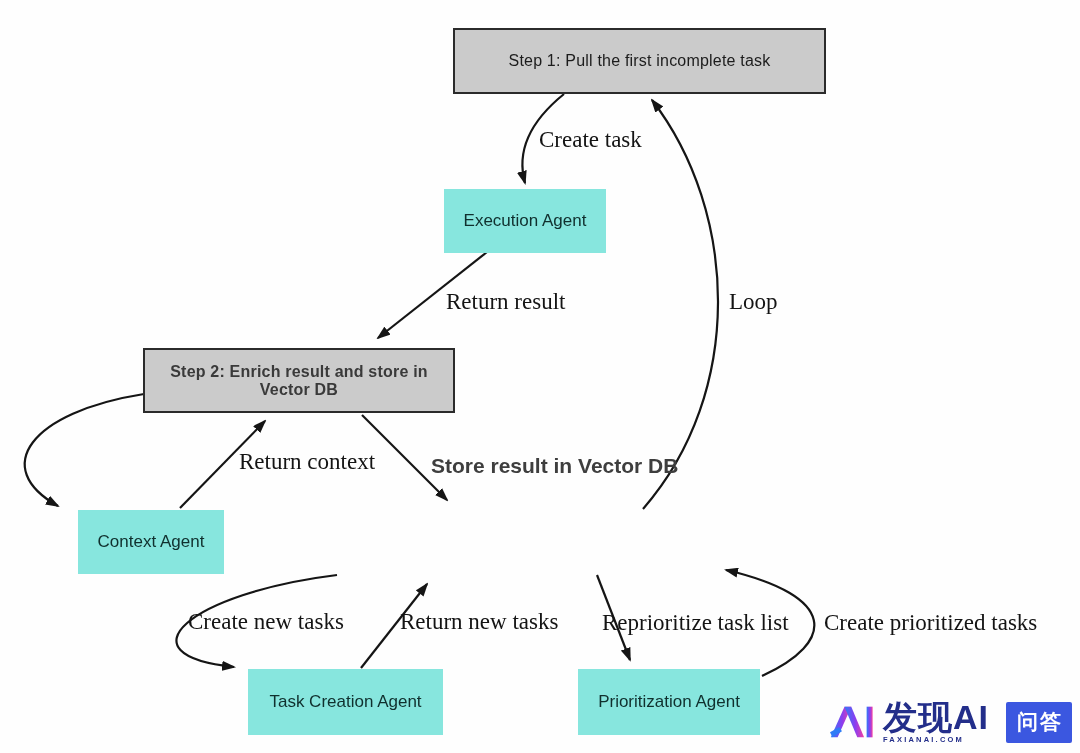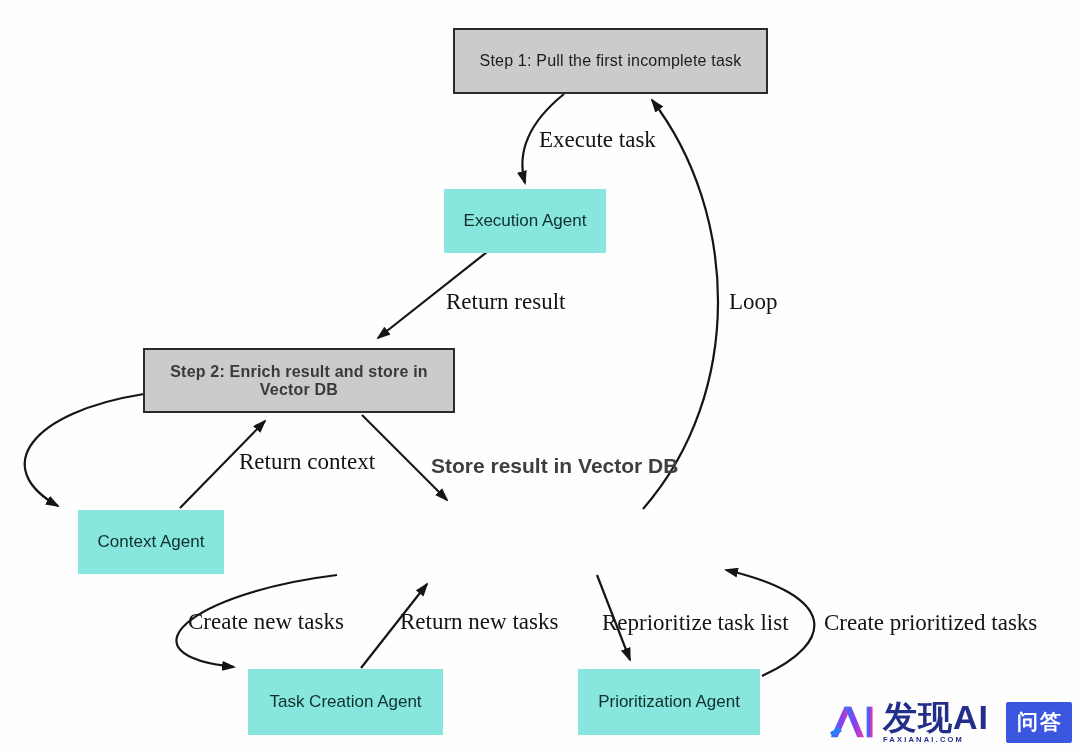--- a/index.html
+++ b/index.html
@@ -78,34 +78,34 @@
       <path d="M 180 508 L 265 421" marker-end="url(#arrow)"></path>
       <path d="M 362 415 L 447 500" marker-end="url(#arrow)"></path>
       <path d="M 643 509 C 745 392, 738 212, 652 100" marker-end="url(#arrow)"></path>
       <path d="M 337 575 C 190 593, 118 655, 234 667" marker-end="url(#arrow)"></path>
       <path d="M 361 668 L 427 584" marker-end="url(#arrow)"></path>
       <path d="M 597 575 L 630 660" marker-end="url(#arrow)"></path>
       <path d="M 762 676 C 836 642, 838 596, 726 570" marker-end="url(#arrow)"></path>
     </g>
   </svg>
 
-  <div class="node step" style="left:453px;top:28px;width:315px;height:66px;">Step 1: Pull the first incomplete task</div>
+  <div class="node step" style="left:453px;top:28px;width:373px;height:66px;">Step 1: Pull the first incomplete task</div>
 
   <div class="node agent" style="left:444px;top:189px;width:162px;height:64px;">Execution Agent</div>
 
   <div class="node step bold" style="left:143px;top:348px;width:312px;height:65px;">Step 2: Enrich result and store in Vector DB</div>
 
   <div class="node agent" style="left:78px;top:510px;width:146px;height:64px;">Context Agent</div>
 
 
   <div class="node agent" style="left:248px;top:669px;width:195px;height:66px;">Task Creation Agent</div>
 
   <div class="node agent" style="left:578px;top:669px;width:182px;height:66px;">Prioritization Agent</div>
 
-  <div class="edge-label" style="left:539px;top:127px;">Execute task</div>
+  <div class="edge-label" style="left:539px;top:127px;">Create task</div>
 
   <div class="edge-label" style="left:446px;top:289px;">Return result</div>
 
   <div class="edge-label" style="left:729px;top:289px;">Loop</div>
 
 
   <div class="edge-label" style="left:239px;top:449px;">Return context</div>
 
   <div class="edge-label sans-bold" style="left:431px;top:454px;">Store result in Vector DB</div>
 

